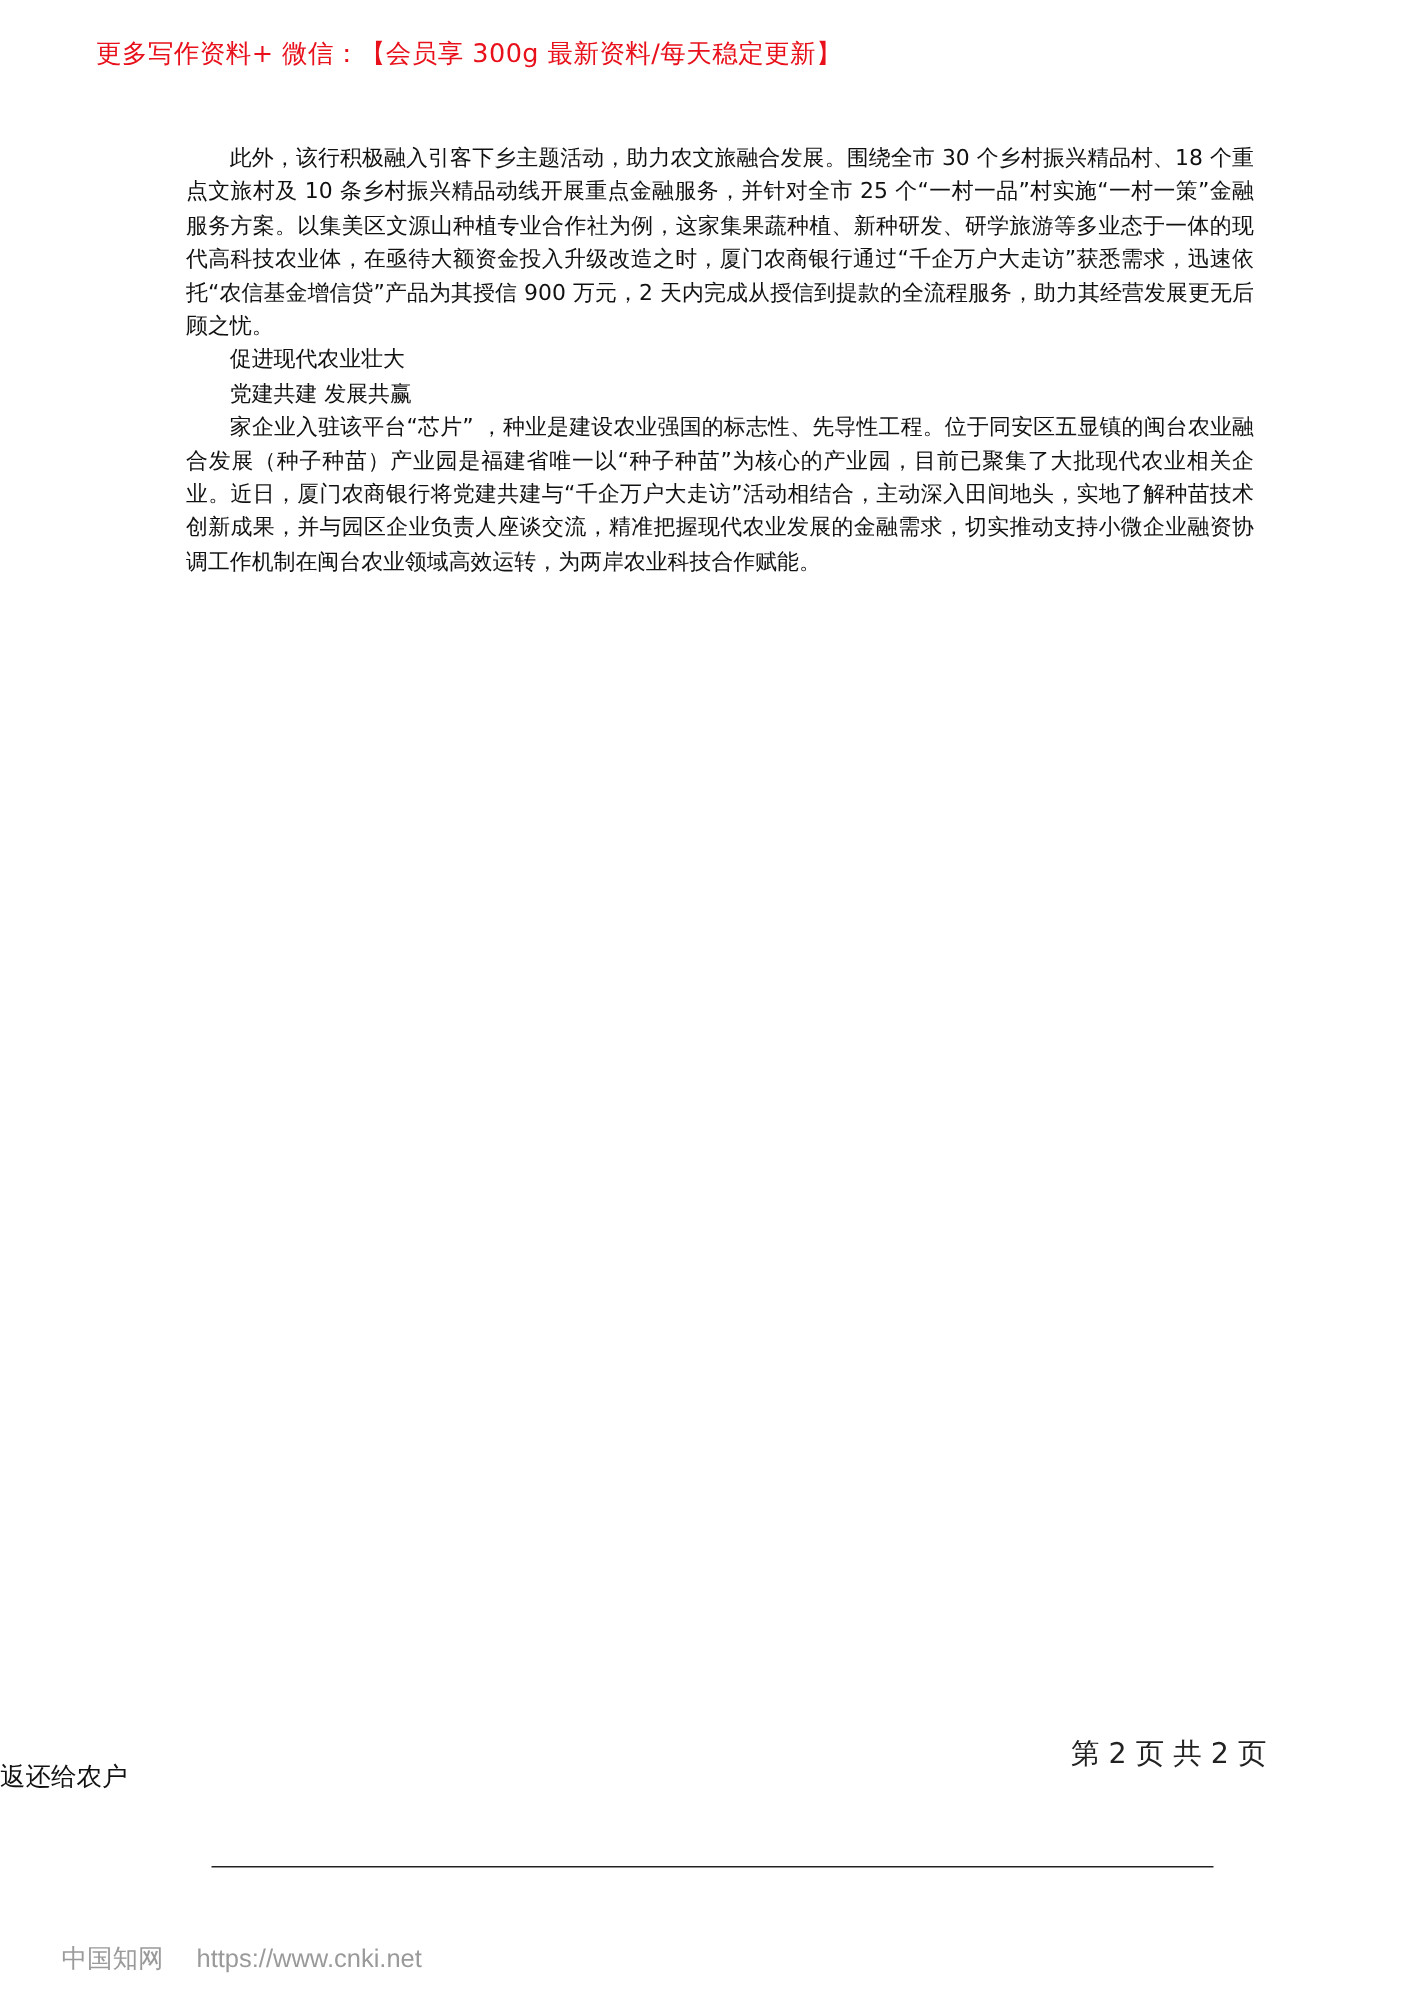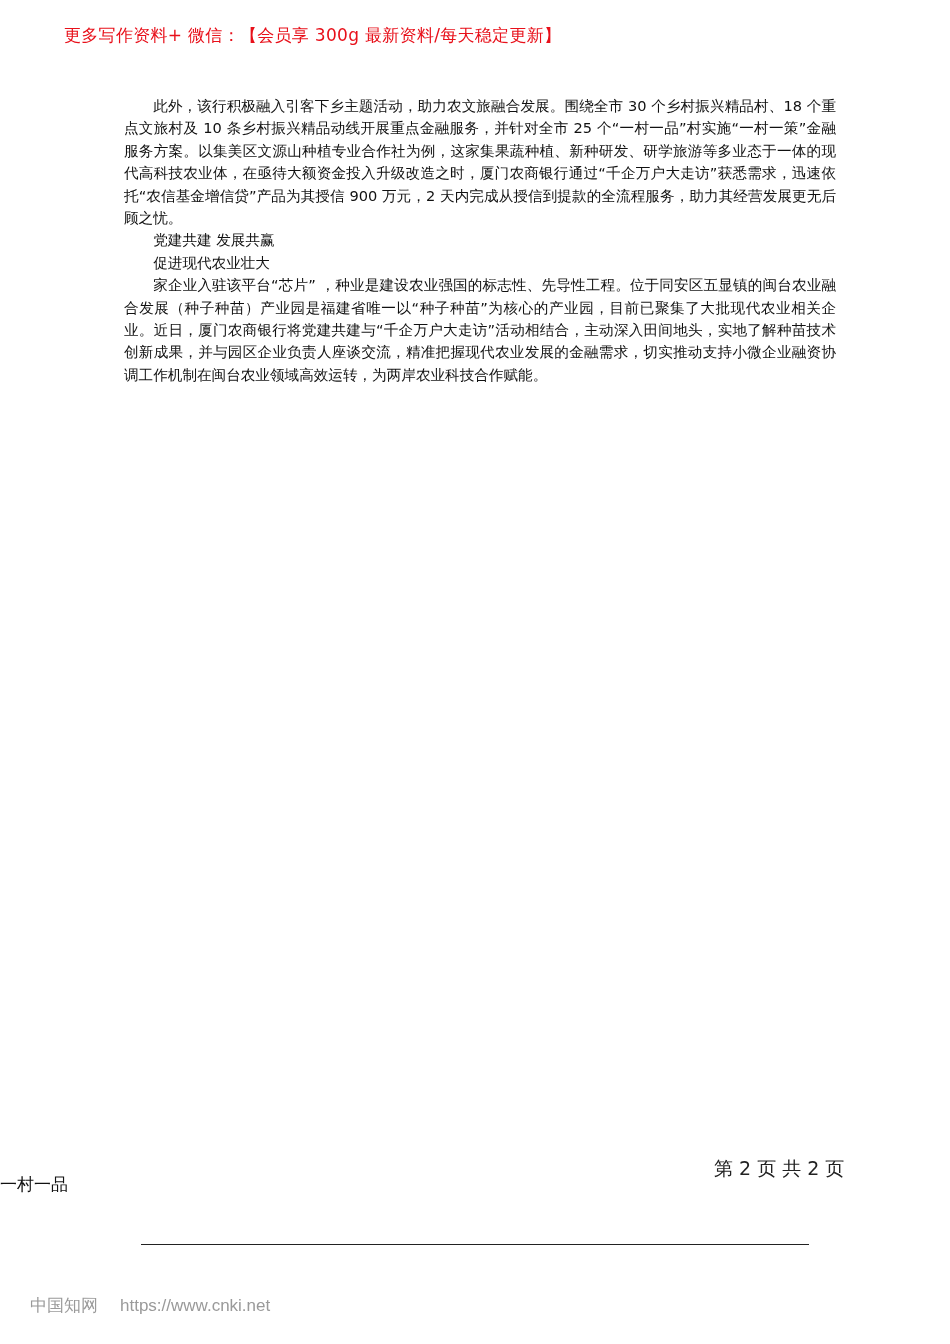--- a/index.html
+++ b/index.html
@@ -9,34 +9,34 @@
            letter-spacing: 0.3px; white-space: nowrap; }
   .page { position: absolute; left: 124px; top: 95px; width: 712px; }
   .p { font-size: 14.6px; line-height: 22.4px; margin: 0; text-align: justify;
        text-justify: inter-character; }
   .indent { text-indent: 2em; }
   .heading { font-size: 14.6px; line-height: 22.4px; margin: 0; padding-left: 2em; }
   .pagenum { position: absolute; left: 714px; top: 1156px; font-size: 19px; color: #222; }
   .brand { position: absolute; left: 0px; top: 1173px; font-size: 17px; color: #111; }
   .rule { position: absolute; left: 141px; top: 1244px; width: 668px; height: 0;
           border-top: 1.5px solid #222; }
-  .footer { position: absolute; left: 30px; top: 1294px; font-size: 17px; color: #9a9a9a;
+  .footer { position: absolute; left: 41px; top: 1294px; font-size: 17px; color: #9a9a9a;
             white-space: nowrap; }
   .footer .url { margin-left: 22px; font-family: "Liberation Sans", sans-serif; }
 </style>
 </head>
 <body>
 
 <div class="promo">更多写作资料+ 微信：【会员享 300g 最新资料/每天稳定更新】</div>
 
 <div class="page">
   <p class="p indent">此外，该行积极融入引客下乡主题活动，助力农文旅融合发展。围绕全市 30 个乡村振兴精品村、18 个重点文旅村及 10 条乡村振兴精品动线开展重点金融服务，并针对全市 25 个“一村一品”村实施“一村一策”金融服务方案。以集美区文源山种植专业合作社为例，这家集果蔬种植、新种研发、研学旅游等多业态于一体的现代高科技农业体，在亟待大额资金投入升级改造之时，厦门农商银行通过“千企万户大走访”获悉需求，迅速依托“农信基金增信贷”产品为其授信 900 万元，2 天内完成从授信到提款的全流程服务，助力其经营发展更无后顾之忧。</p>
+  <p class="heading">促进现代农业壮大</p>
   <p class="heading">党建共建 发展共赢</p>
-  <p class="heading">促进现代农业壮大</p>
   <p class="p indent">家企业入驻该平台“芯片” ，种业是建设农业强国的标志性、先导性工程。位于同安区五显镇的闽台农业融合发展（种子种苗）产业园是福建省唯一以“种子种苗”为核心的产业园，目前已聚集了大批现代农业相关企业。近日，厦门农商银行将党建共建与“千企万户大走访”活动相结合，主动深入田间地头，实地了解种苗技术创新成果，并与园区企业负责人座谈交流，精准把握现代农业发展的金融需求，切实推动支持小微企业融资协调工作机制在闽台农业领域高效运转，为两岸农业科技合作赋能。</p>
 </div>
 
 <div class="pagenum">第 2 页 共 2 页</div>
-<div class="brand">一村一品</div>
+<div class="brand">返还给农户</div>
 <div class="rule"></div>
 <div class="footer">
   <span>中国知网</span><span class="url">https://www.cnki.net</span>
 </div>
 
 </body></html>

